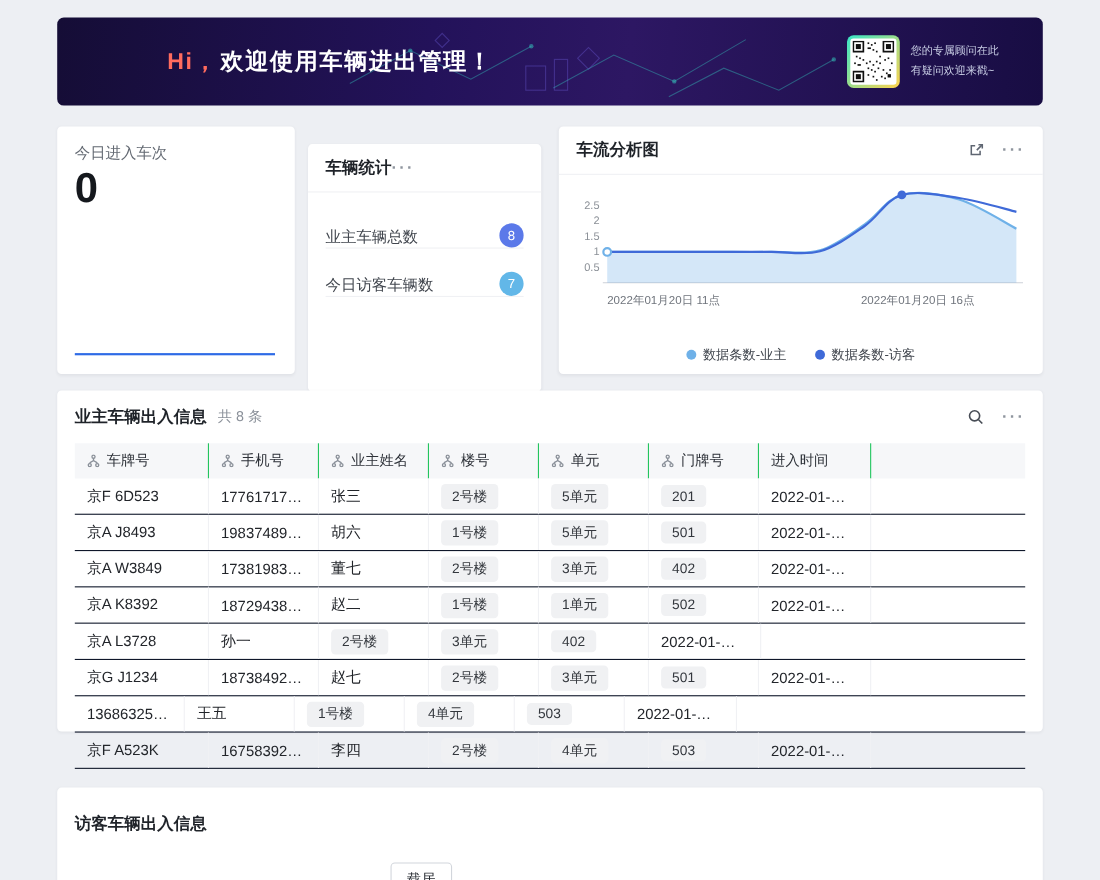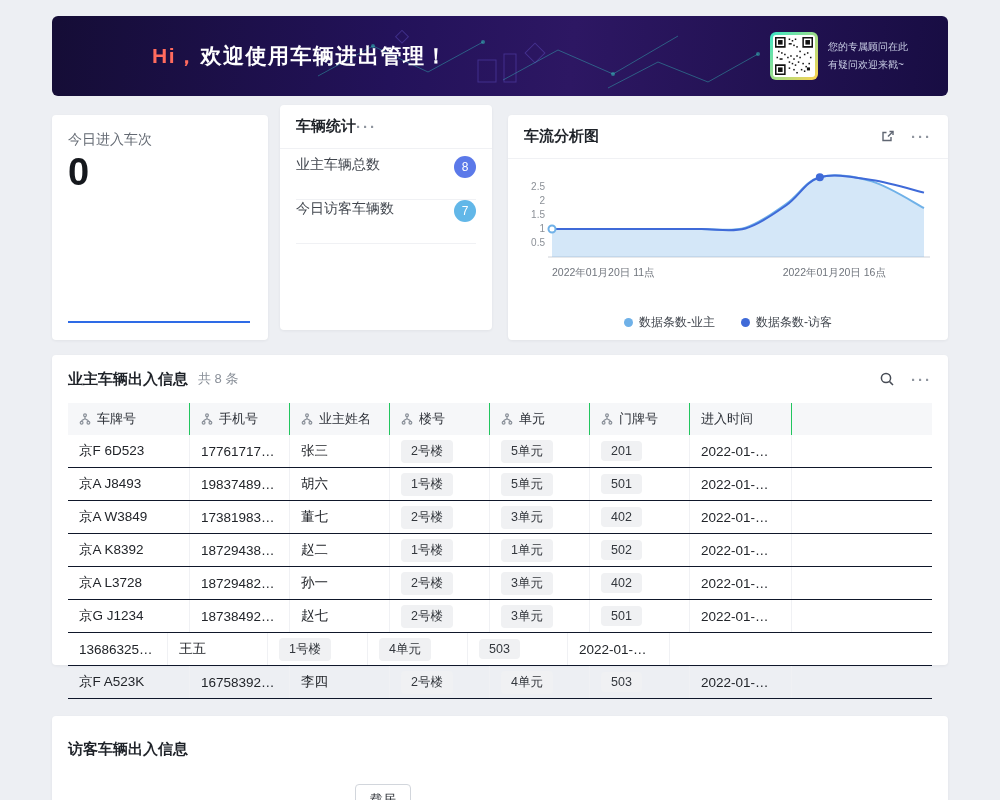--- a/index.html
+++ b/index.html
@@ -27,22 +27,22 @@
   .today-value { position:absolute; left:16px; top:36px; font-size:38px; font-weight:700; color:#15181d; }
   .today-line { position:absolute; left:16px; right:18px; bottom:17px; height:2px; background:#2e6be6; }
 
   .card-head { position:absolute; left:0; right:0; top:0; height:44px; display:flex; align-items:center;
                padding:0 16px; border-bottom:1px solid #f0f1f4; }
   .card-title { font-size:15px; font-weight:700; color:#1f2329; }
   .head-icons { margin-left:auto; display:flex; align-items:center; gap:16px; }
   .dots { color:#8f959e; font-weight:700; letter-spacing:2px; font-size:15px; cursor:pointer; line-height:1; }
   .icon-btn { cursor:pointer; display:flex; align-items:center; }
 
-  #card-stats { left:280px; top:105px; width:212px; height:225px; }
-  .vs-row { position:absolute; left:16px; right:16px; display:flex; align-items:flex-start; height:44px; border-bottom:1px solid #f0f1f4; }
+  #card-stats { left:280px; top:131px; width:212px; height:225px; }
+  .vs-row { position:absolute; left:16px; right:16px; display:flex; align-items:flex-end; height:44px; border-bottom:1px solid #f0f1f4; }
   .vs-row1 { top:51px; } .vs-row2 { top:95px; }
   .vs-label { font-size:14px; color:#41464e; }
   .vs-badge { margin-left:auto; min-width:22px; height:22px; padding:0 4px; border-radius:50%; color:#fff;
               font-size:12px; display:flex; align-items:center; justify-content:center; }
 
   
   #card-chart { left:508px; top:115px; width:440px; height:225px; }
   .chart-svg { position:absolute; left:14px; top:50px; }
   .chart-svg .tick { font-size:10px; fill:#8b9097; }
   .chart-svg .xlab { font-size:10.5px; fill:#6f747c; }
@@ -366,21 +366,20 @@
               <span class="pill">1单元</span>
             </div>
             <div class="tcell c5">
               <span class="pill">502</span>
             </div>
             <div class="tcell c6">2022-01-…</div>
             <div class="tcell cf"></div>
           </div>
           <div class="trow">
             <div class="tcell c0">京A L3728</div>
-            <div class="tcell c1">18729482…</div>
             <div class="tcell c2">孙一</div>
             <div class="tcell c3">
               <span class="pill">2号楼</span>
             </div>
             <div class="tcell c4">
               <span class="pill">3单元</span>
             </div>
             <div class="tcell c5">
               <span class="pill">402</span>
             </div>

